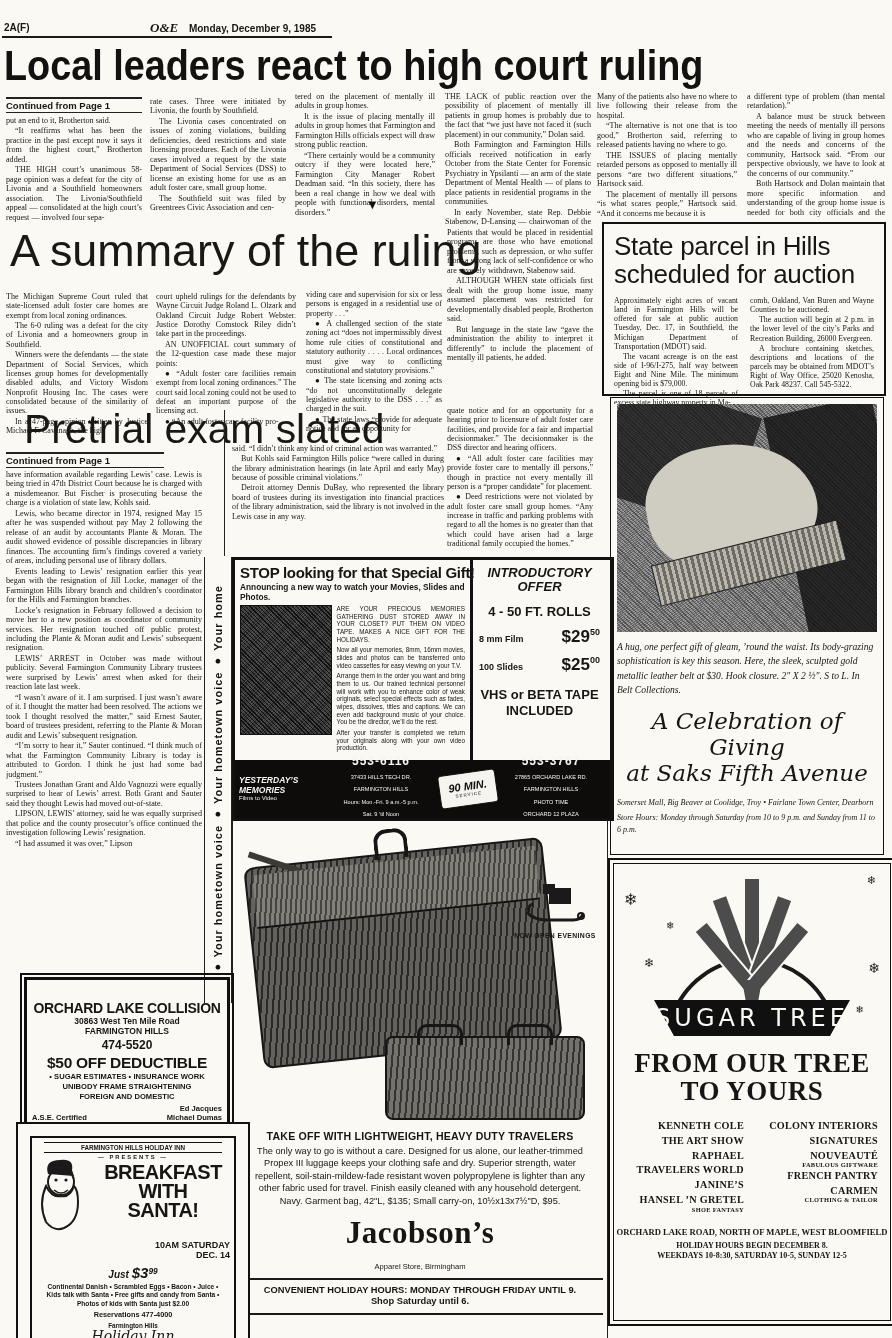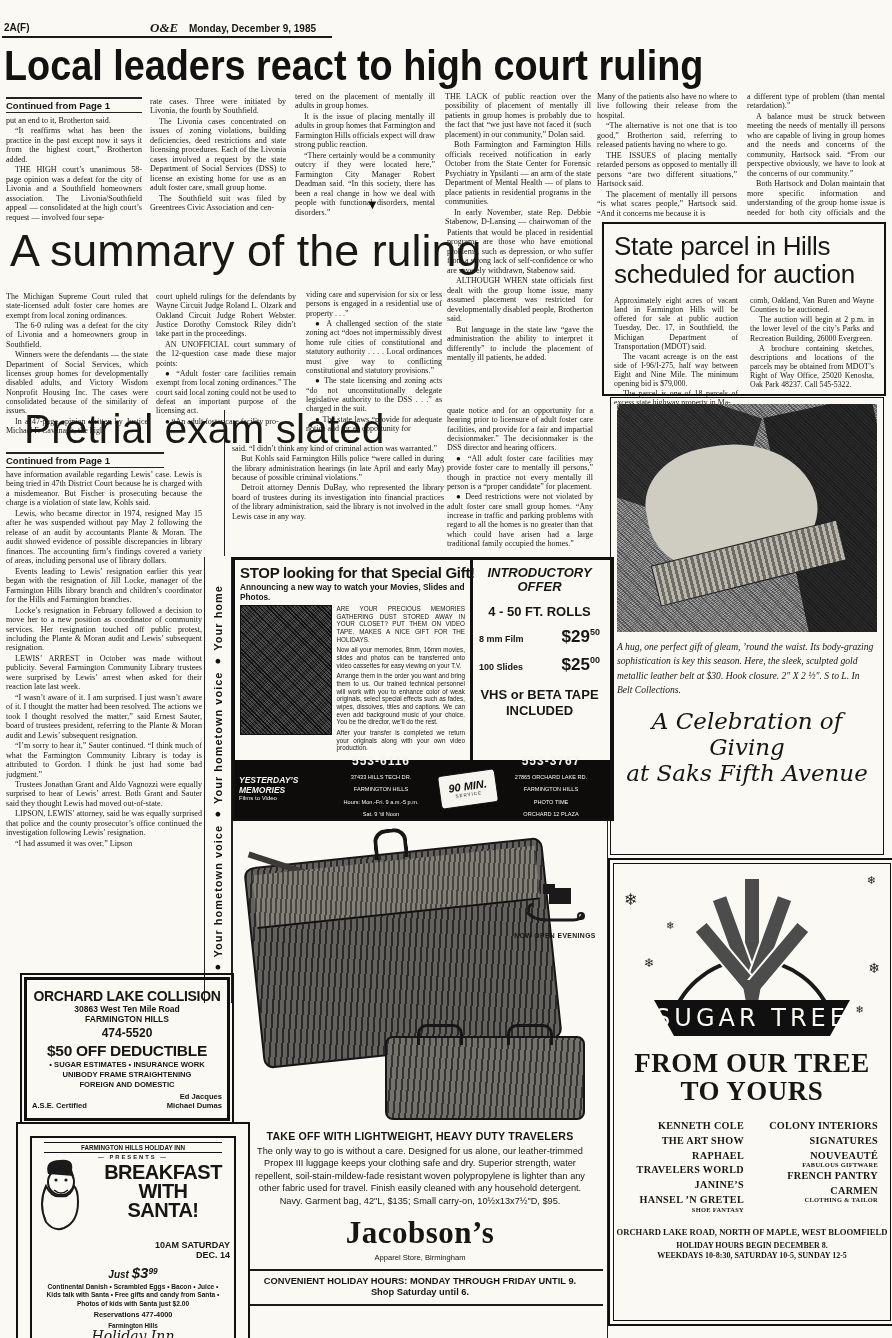--- a/index.html
+++ b/index.html
@@ -58,21 +58,21 @@
   
   .saks{border:1.5px solid #141210;padding:6px;box-sizing:border-box;}
   .saks-photo{position:relative;height:228px;overflow:hidden;}
   .belt{position:absolute;left:36px;top:138px;width:190px;height:40px;transform:rotate(-14deg);
         background:repeating-linear-gradient(90deg,#b9b6ad 0 3px,#6e6b63 3px 6px);border:1px solid #222;}
   .saks-copy{font-style:italic;font-size:9.6px;line-height:1.5;margin-top:8px;}
   .saks-script{font-family:"DejaVu Serif",serif;font-style:italic;font-size:23px;text-align:center;line-height:1.15;margin-top:10px;}
   .saks-addr{font-size:8px;line-height:1.5;margin-top:10px;font-style:italic;}
   
   .collision-outer{border:2px solid #111;padding:2px;}
-  .collision{border:3px solid #111;text-align:center;font-family:"Liberation Sans",sans-serif;padding:8px 3px;}
+  .collision{border:3px solid #111;text-align:center;font-family:"Liberation Sans",sans-serif;padding:20px 3px;}
   .collision .n{font-size:14px;font-weight:900;letter-spacing:-.3px;}
   .collision .a{font-size:8.5px;font-weight:700;line-height:1.2;}
   .collision .p{font-size:12px;font-weight:900;margin:2px 0;}
   .collision .d{font-size:15.5px;font-weight:900;letter-spacing:-.3px;}
   .collision .s{font-size:7.6px;font-weight:700;line-height:1.3;}
   .collision .foot{display:flex;justify-content:space-between;align-items:flex-end;font-size:7.6px;font-weight:700;margin-top:2px;padding:0 2px;}
   
   .santa-outer{border:2px solid #111;padding:12px;background:#faf9f4;}
   .santa{border:2px solid #111;position:relative;padding:4px 4px 4px 4px;text-align:center;
          font-family:"Liberation Sans",sans-serif;height:192px;}
@@ -101,21 +101,21 @@
   .cbag{position:absolute;left:148px;top:212px;width:196px;height:80px;border:2px solid #161616;border-radius:8px;
         background:repeating-linear-gradient(95deg,rgba(0,0,0,.5) 0 2px,rgba(140,140,140,.3) 2px 6px),#6a675f;}
   .cbag .h1,.cbag .h2{position:absolute;top:-14px;width:40px;height:18px;border:3px solid #161616;border-bottom:none;border-radius:10px 10px 0 0;}
   .cbag .h1{left:30px;} .cbag .h2{left:120px;}
   .strap{position:absolute;left:6px;top:-18px;width:150px;height:6px;background:#3c3a36;transform:rotate(24deg);transform-origin:0 0;}
   .noe{position:absolute;right:2px;top:58px;width:92px;text-align:center;}
   .noe .cap{font-size:6.8px;font-weight:900;letter-spacing:.4px;margin-top:2px;}
   .jac-head{font-size:10.6px;font-weight:900;letter-spacing:.2px;}
   .jac-body{font-size:9.2px;line-height:1.35;margin:3px auto 0 auto;width:332px;}
   .jac-logo{font-family:"Liberation Serif",serif;font-weight:700;font-size:31px;letter-spacing:.5px;margin-top:8px;text-align:center;}
-  .jac-tag{font-size:7.6px;margin-top:2px;}
+  .jac-tag{font-size:7.6px;margin-top:11px;}
   .jac-rule{height:2px;background:#1c1a18;margin:7px 0 5px 0;}
   .jac-hours{font-size:9.3px;font-weight:700;}
   .jac-hours2{font-size:9.3px;font-weight:700;margin-top:1px;}
   
   .sugar-outer{border:2px solid #111;padding:3px;}
   .sugar{border:1px solid #111;position:relative;height:456px;text-align:center;overflow:hidden;}
   .flake{position:absolute;color:#222;}
   .sugar-head{font-family:"Liberation Serif",serif;font-weight:900;font-size:27px;line-height:1.02;letter-spacing:.5px;margin-top:2px;}
   .stores{display:flex;justify-content:center;gap:10px;margin-top:14px;font-family:"Liberation Serif",serif;}
   .stores .lcol{text-align:right;width:118px;}
@@ -328,20 +328,24 @@
     <div class="saks-photo halftone-mid">
       <div style="position:absolute;left:-10px;top:-10px;width:140px;height:120px;background:rgba(20,20,20,.75);transform:rotate(18deg);"></div>
       <div style="position:absolute;right:-20px;top:0;width:110px;height:240px;background:rgba(15,15,15,.8);transform:rotate(-12deg);"></div>
       <div style="position:absolute;left:30px;top:40px;width:170px;height:130px;background:#cfccc2;border-radius:40% 55% 45% 50%;transform:rotate(-10deg);"></div>
       <div class="belt"></div>
     </div>
     <div class="saks-copy">A hug, one perfect gift of gleam, ’round the waist. Its body-grazing sophistication is key this season. Here, the sleek, sculpted gold metallic leather belt at $30. Hook closure. 2" X 2 ½". S to L. In Belt Collections.</div>
     <div class="saks-script">
       <div>A Celebration of Giving</div>
       <div>at Saks Fifth Avenue</div>
+    </div>
+    <div class="saks-addr">
+      <div>Somerset Mall, Big Beaver at Coolidge, Troy • Fairlane Town Center, Dearborn</div>
+      <div style="margin-top:3px;">Store Hours: Monday through Saturday from 10 to 9 p.m. and Sunday from 11 to 6 p.m.</div>
     </div>
   </div>
 
   <div class="abs jac" style="left:232px;top:820px;width:376px;height:518px;">
     <div class="jac-art">
       <div class="gbag">
         <div class="strap"></div>
         <div class="hook"></div>
         <div class="flap"></div>
       </div>

